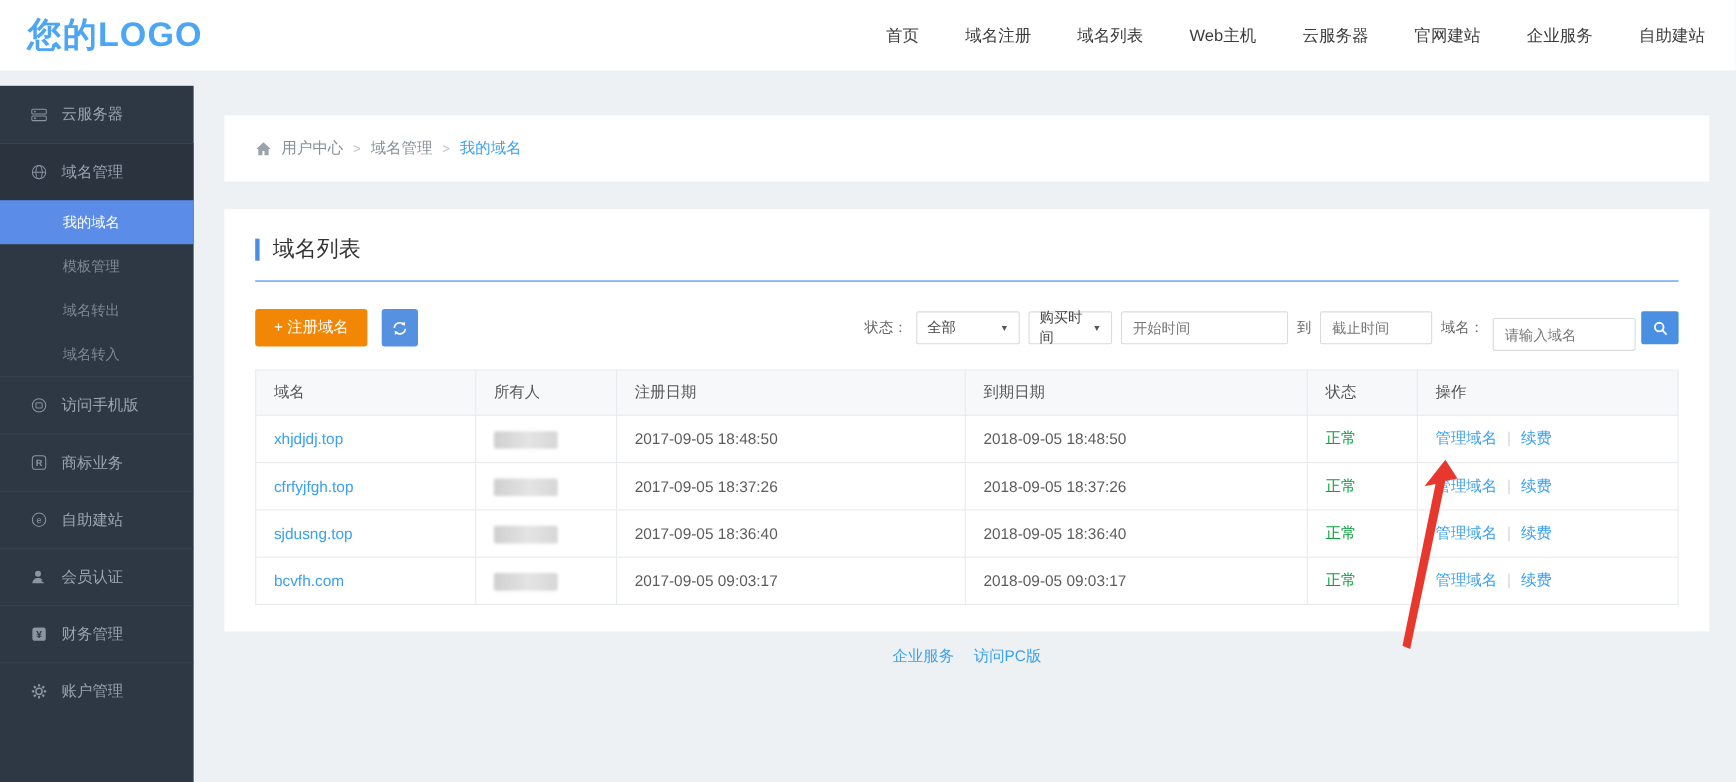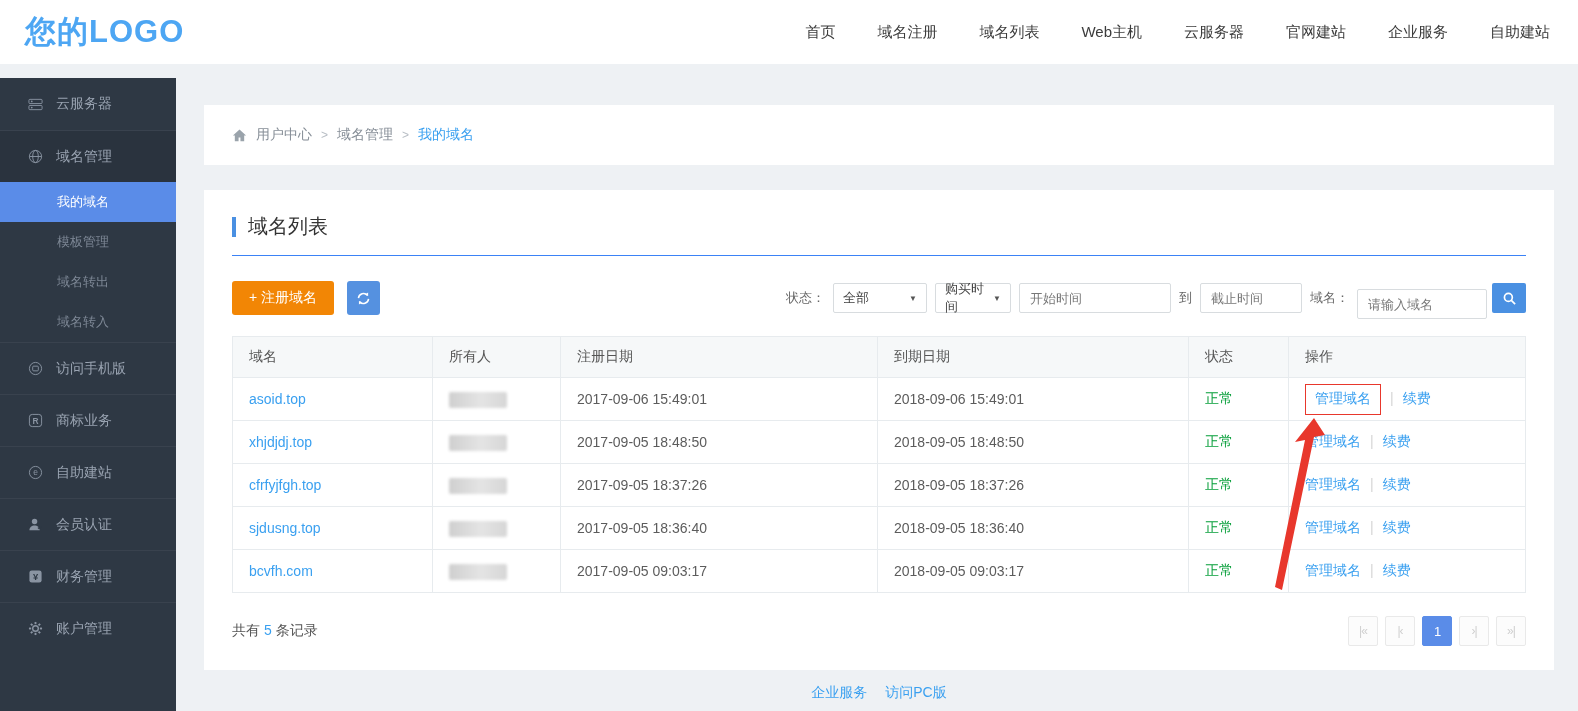--- a/index.html
+++ b/index.html
@@ -301,30 +301,20 @@
             <th>域名</th>
             <th>所有人</th>
             <th>注册日期</th>
             <th>到期日期</th>
             <th>状态</th>
             <th>操作</th>
           </tr>
         </thead>
         <tbody>
           <tr>
-            <td><a>asoid.top</a></td>
-            <td><span class="blurbox"></span></td>
-            <td>2017-09-06 15:49:01</td>
-            <td>2018-09-06 15:49:01</td>
-            <td class="status-ok">正常</td>
-            <td>
-              <span class="hl-box"><a>管理域名</a></span><span class="act-sep">|</span><a>续费</a>
-            </td>
-          </tr>
-          <tr>
             <td><a>xhjdjdj.top</a></td>
             <td><span class="blurbox"></span></td>
             <td>2017-09-05 18:48:50</td>
             <td>2018-09-05 18:48:50</td>
             <td class="status-ok">正常</td>
             <td><a>管理域名</a><span class="act-sep">|</span><a>续费</a></td>
           </tr>
           <tr>
             <td><a>cfrfyjfgh.top</a></td>
             <td><span class="blurbox"></span></td>
@@ -349,31 +339,19 @@
             <td class="status-ok">正常</td>
             <td><a>管理域名</a><span class="act-sep">|</span><a>续费</a></td>
           </tr>
         </tbody>
       </table>
       <svg class="anno-svg" width="1294" height="300" viewBox="0 0 1294 300">
         <polygon points="1082,82 1063,106 1073,104 1043,251 1050,254 1082,101 1093,99" fill="#e8372c"></polygon>
       </svg>
     </div>
 
-    <div class="card-foot">
-      <div class="rec-count">
-        <span>共有</span><span class="num">5</span><span>条记录</span>
-      </div>
-      <div class="pager">
-        <div class="pg-btn">|«</div>
-        <div class="pg-btn">|‹</div>
-        <div class="pg-btn active">1</div>
-        <div class="pg-btn">›|</div>
-        <div class="pg-btn">»|</div>
-      </div>
-    </div>
   </div>
 
   <div class="page-foot">
     <a>企业服务</a>
     <a>访问PC版</a>
   </div>
 </div>
 
 </body></html>

